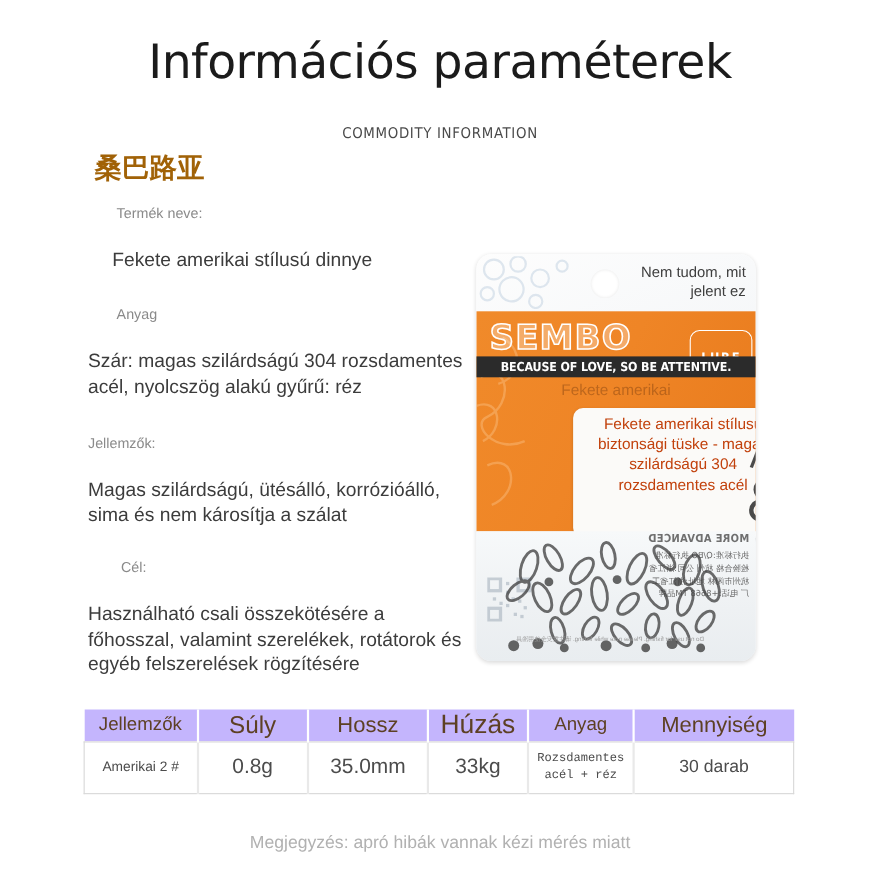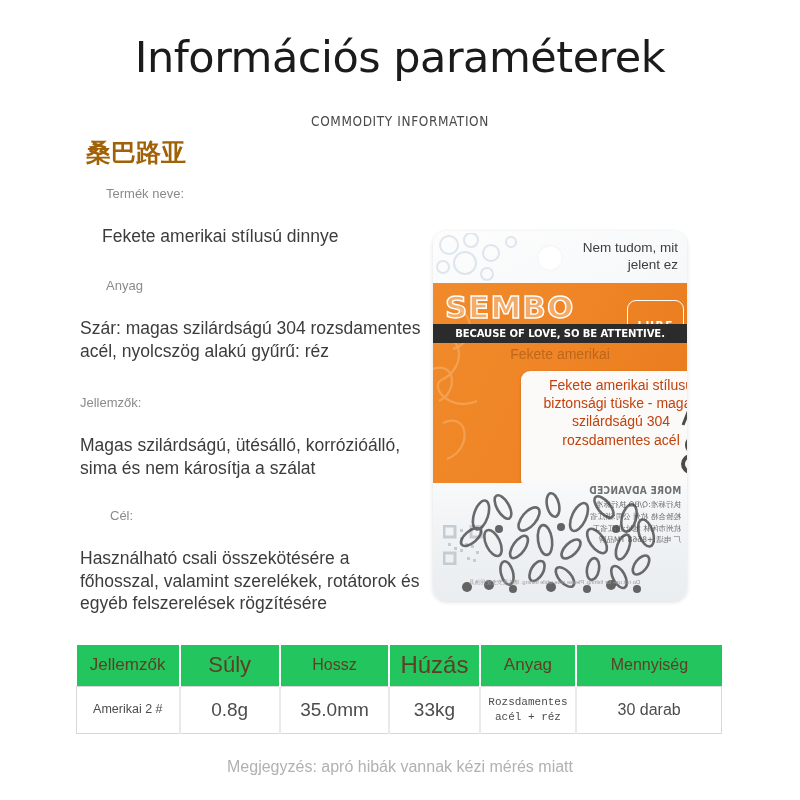--- a/index.html
+++ b/index.html
@@ -127,36 +127,36 @@
     transform: scaleX(-1); text-align: center;
     font-size: 5.6px; color: #9a9a9a; line-height: 1.7;
   }
   .qr { position: absolute; left: 10px; top: 42px; width: 40px; height: 40px; opacity: .5; }
   .swivel-pile { position: absolute; left: 8px; top: 2px; width: 238px; height: 116px; opacity: .92; }
 
   
   .spec { position: absolute; left: 76px; top: 645px; width: 646px; }
   .spec table { width: 100%; border-collapse: collapse; table-layout: fixed; }
   .spec thead th {
-    background: #22c55e; color: #5d4024; font-weight: 400;
-    height: 41px; vertical-align: middle; text-align: center;
+    background: #c4b5fd; color: #5d4024; font-weight: 400;
+    height: 29px; vertical-align: middle; text-align: center;
     border-right: 2px solid #ffffff;
   }
   .spec thead th:last-child { border-right: none; }
   .spec tbody td {
     background: #fff; height: 47px; text-align: center; vertical-align: middle;
     color: #4c4c4c; border-right: 2px solid #e9e9e9;
     border-bottom: 1.5px solid #d8d8d8;
     border-top: 1.5px solid #d8d8d8;
   }
   .spec tbody td:first-child { border-left: 1.5px solid #d8d8d8; }
   .spec tbody td:last-child { border-right: 1.5px solid #d8d8d8; }
   .h-sz1 { font-size: 17px; }
   .h-sz2 { font-size: 22px; }
-  .h-sz3 { font-size: 16px; }
+  .h-sz3 { font-size: 20px; }
   .h-sz4 { font-size: 24px; }
   .c-sz1 { font-size: 12.5px; line-height: 1.2; color: #6f6f6f; }
   .c-sz2 { font-size: 19px; color: #2e2e2e; }
   .c-sz3 { font-size: 11px; line-height: 1.3; color: #6f6f6f; font-family: Liberation Mono, monospace; }
   .c-sz4 { font-size: 16px; color: #5a5a5a; }
 
   .note {
     position: absolute; left: 0; top: 758px; width: 800px;
     text-align: center; font-size: 16px; color: #b1b1b1;
   }

